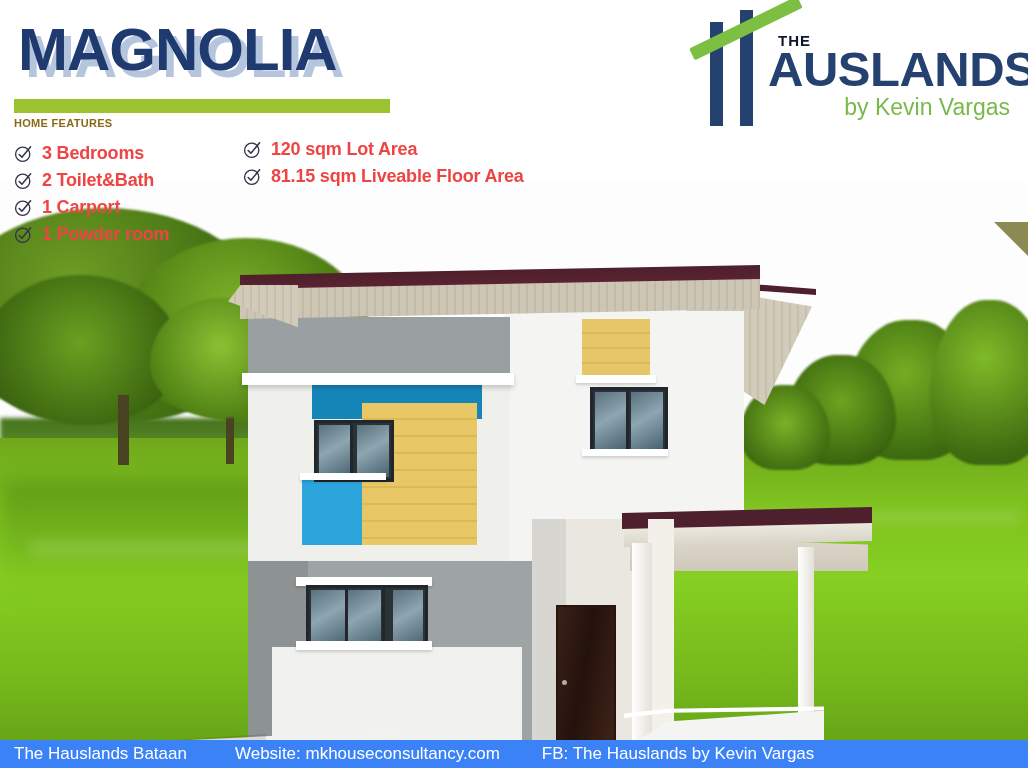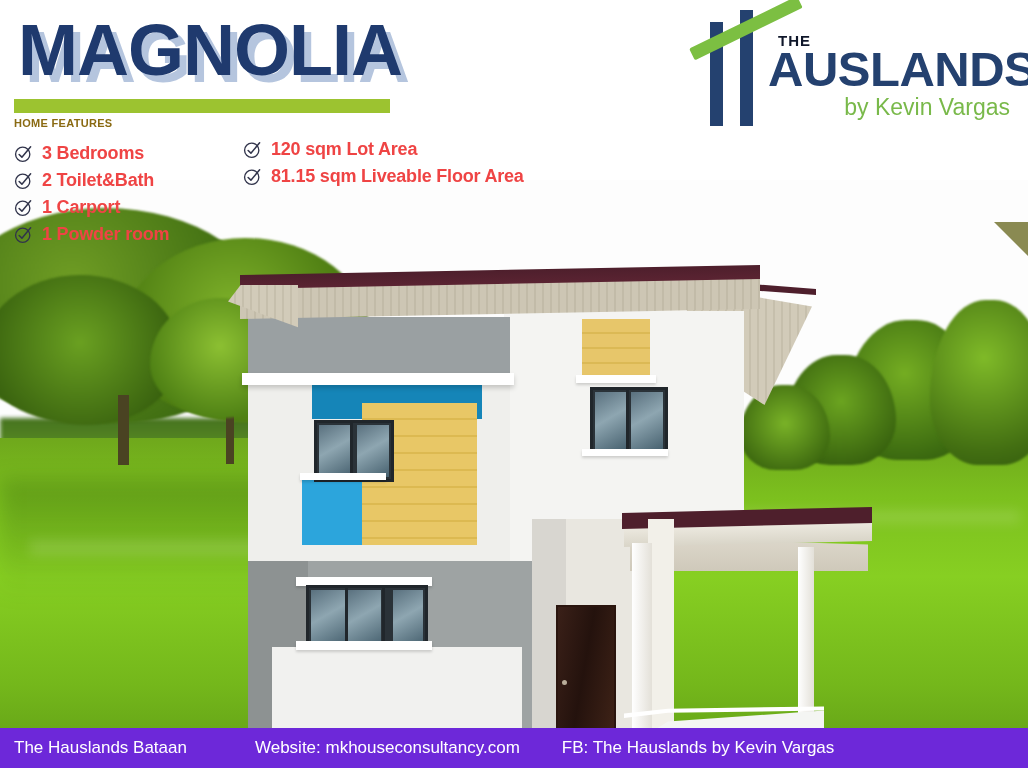--- a/index.html
+++ b/index.html
@@ -108,21 +108,21 @@
   .wall-curve{position:absolute;left:392px;top:430px;width:200px;height:92px;background:#f4f5f3;
       border-top-left-radius:60px;clip-path:polygon(0 48%,22% 18%,100% 6%,100% 100%,0 100%);}
   .wall-curve-top{position:absolute;left:392px;top:430px;width:200px;height:14px;background:#ffffff;
       clip-path:polygon(0 60%,22% 26%,100% 10%,100% 40%,22% 56%,0 92%);}
   .driveway{position:absolute;left:386px;top:470px;width:230px;height:55px;
       background:linear-gradient(180deg,#b9b0a4,#a49a8e);clip-path:polygon(6% 10%,100% 0,100% 100%,0 100%);}
 
   
   .header{position:absolute;left:0;top:0;width:1028px;height:180px;background:#ffffff;z-index:5;}
   .title-wrap{position:absolute;left:18px;top:4px;}
-  .title{position:relative;font-size:72px;line-height:92px;font-weight:bold;
+  .title{position:relative;font-size:60px;line-height:92px;font-weight:bold;
       letter-spacing:-1px;color:#1f3a6e;margin:0;
       text-shadow:7px 7px 0 rgba(120,150,195,.55);
       font-family:"Liberation Sans",sans-serif;font-stretch:condensed;}
   .greenbar{position:absolute;left:14px;top:99px;width:376px;height:14px;background:#9cc330;}
   .home-features{position:absolute;left:14px;top:117px;font-size:11px;font-weight:bold;
       letter-spacing:.3px;color:#8a6a12;}
 
   .features{position:absolute;left:14px;top:140px;}
   .col2{position:absolute;left:243px;top:136px;}
   .feat{display:flex;align-items:center;gap:9px;height:27px;}
@@ -134,25 +134,25 @@
   .logo .bar1{position:absolute;left:14px;top:12px;width:13px;height:104px;background:#24416f;}
   .logo .bar2{position:absolute;left:44px;top:0px;width:13px;height:116px;background:#24416f;}
   .logo .slash{position:absolute;left:-4px;top:38px;width:120px;height:13px;background:#7cbf42;
       transform:rotate(-26deg);transform-origin:left center;border-radius:2px;}
   .logo .the{position:absolute;left:82px;top:22px;font-size:15px;font-weight:bold;color:#0f172a;letter-spacing:1px;}
   .logo .auslands{position:absolute;left:72px;top:33px;font-size:49px;line-height:52px;font-weight:bold;
       color:#24416f;letter-spacing:-.5px;}
   .logo .byline{position:absolute;right:2px;top:84px;font-size:23px;color:#79b94a;}
 
   
-  .footer{position:absolute;left:0;bottom:0;width:1028px;height:40px;background:#6d28d9;
+  .footer{position:absolute;left:0;bottom:0;width:1028px;height:28px;background:#3b82f6;
       display:flex;align-items:center;z-index:6;}
   .footer span{color:#ffffff;font-size:17px;white-space:nowrap;}
   .f1{margin-left:14px;}
-  .f2{margin-left:68px;}
+  .f2{margin-left:48px;}
   .f3{margin-left:42px;}
 </style>
 </head>
 <body>
 
 <div id="stage">
 
   <div class="scene">
     <div class="sky"></div>
 

